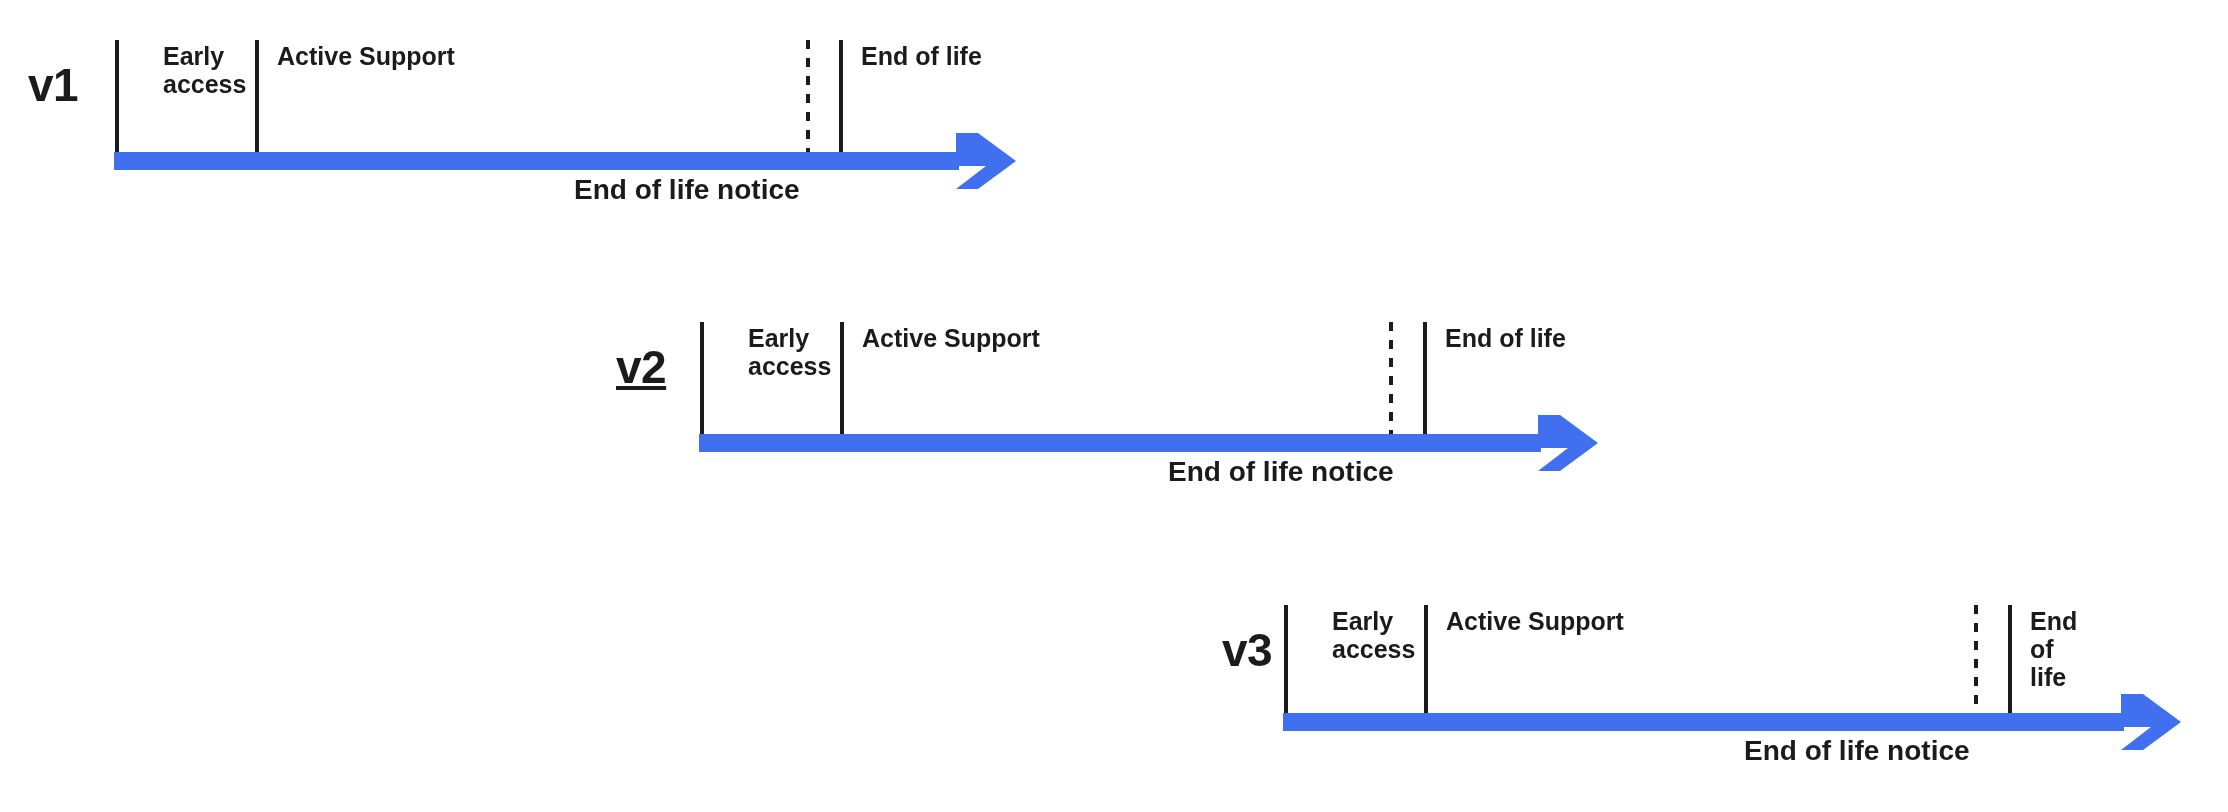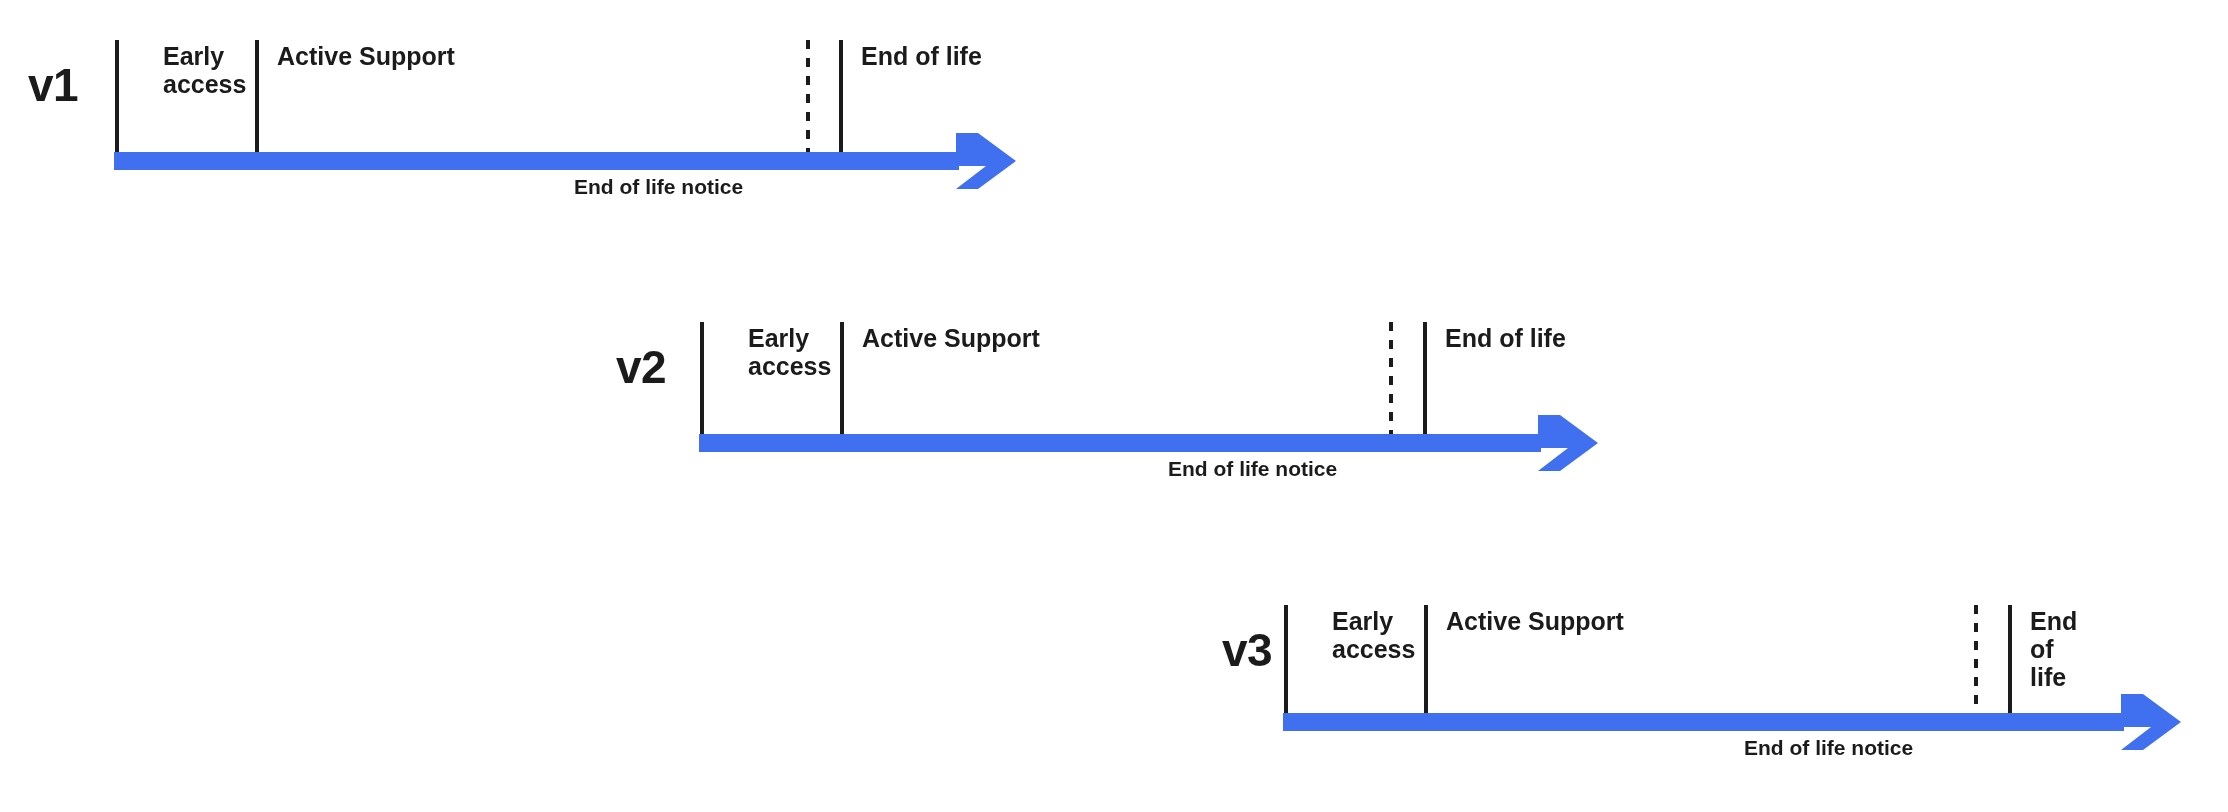--- a/index.html
+++ b/index.html
@@ -85,21 +85,21 @@
   .timeline-arrow svg {
     display: block;
     width: 100%;
     height: 100%;
     overflow: visible;
   }
 
   
   .notice-label {
     position: absolute;
-    font-size: 21px;
+    font-size: 28px;
     font-weight: 700;
     line-height: 1;
     color: #1b1b1b;
     white-space: nowrap;
     text-align: center;
   }
 </style>
 </head>
 <body>
 
@@ -129,21 +129,21 @@
         <rect x="0" y="19" width="845" height="18" fill="#4070F0"></rect>
         <path d="M 842 0 L 864 0 L 902 28 L 864 56 L 842 56 L 872 33 L 842 33 Z" fill="#4070F0"></path>
       </svg>
     </div>
 
     <div class="notice-label" style="left:574px; top:176px;">End of life notice</div>
   </div>
 
   <div class="version-row">
 
-    <div class="version-label" style="left:616px; top:344px;">v2</div>
+    <div class="version-label" style="left:616px; top:344px;text-decoration:underline;">v2</div>
 
     <div class="boundary" style="left:700px; top:322px; height:112px;"></div>
 
     <div class="phase-label wrap" style="left:719px; top:324px; width:110px;">Early
 access</div>
 
     <div class="boundary" style="left:840px; top:322px; height:112px;"></div>
 
     <div class="phase-label" style="left:862px; top:324px;">Active Support</div>
 

